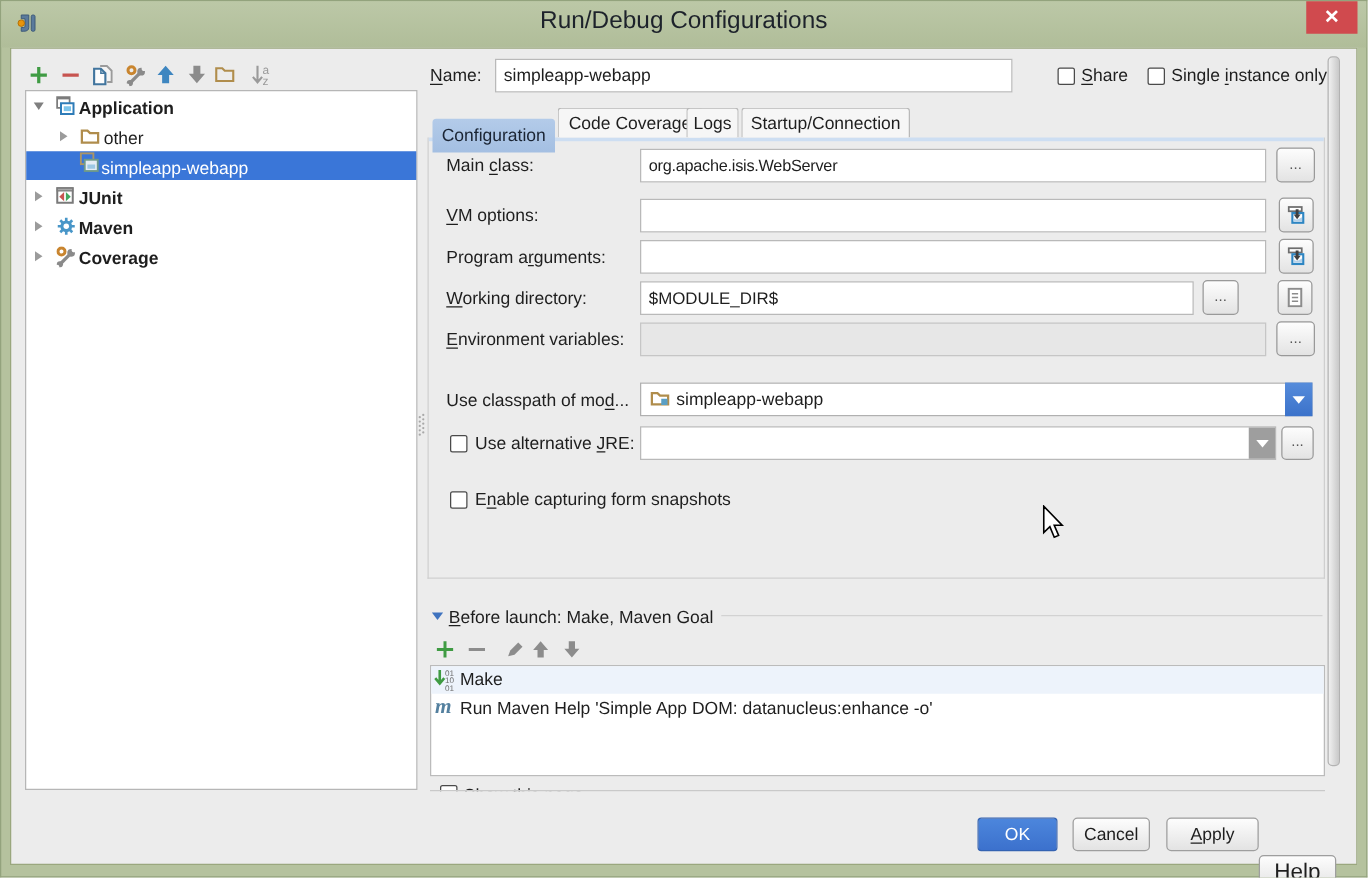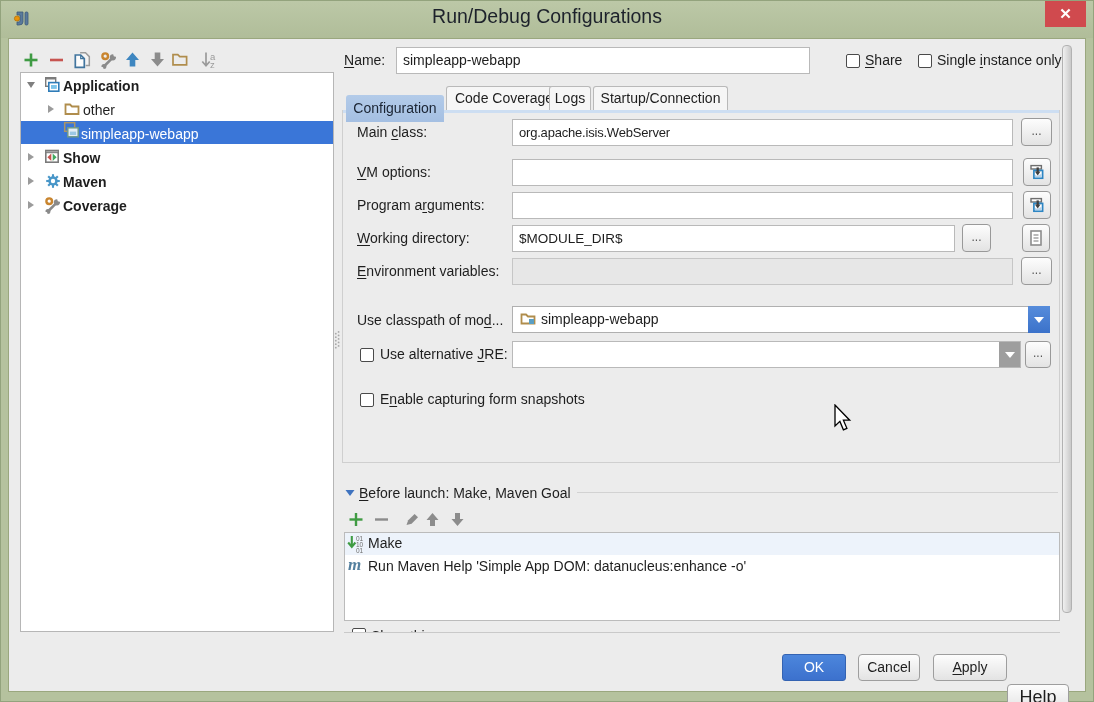--- a/index.html
+++ b/index.html
@@ -139,21 +139,21 @@
   <circle cx="11.9" cy="5.3" r="3.1" fill="#8a8a8a"></circle>
   <circle cx="14.4" cy="2.7" r="2.1" fill="#fff"></circle>
   <circle cx="2.9" cy="14.4" r="2.5" fill="#8a8a8a"></circle>
   <circle cx="0.6" cy="16.6" r="1.9" fill="#fff"></circle>
   <circle cx="4.2" cy="4.2" r="2.8" fill="none" stroke="#c9852f" stroke-width="2.4"></circle>
 </svg>
 
 <div class="lbl" style="left:63px;top:78px;font-weight:bold;font-size:14px;">Application</div>
 <div class="lbl" style="left:83px;top:102px;font-size:14px;">other</div>
 <div class="lbl" style="left:81px;top:126px;font-size:14px;color:#fff;">simpleapp-webapp</div>
-<div class="lbl" style="left:63px;top:150px;font-weight:bold;font-size:14px;">Show</div>
+<div class="lbl" style="left:63px;top:150px;font-weight:bold;font-size:14px;">JUnit</div>
 <div class="lbl" style="left:63px;top:174px;font-weight:bold;font-size:14px;">Maven</div>
 <div class="lbl" style="left:63px;top:198px;font-weight:bold;font-size:14px;">Coverage</div>
 
 <div class="lbl" style="left:344px;top:52px;"><u>N</u>ame:</div>
 <div class="field" style="left:396px;top:47px;width:414px;height:27px;"></div>
 <div class="lbl" style="left:403px;top:52px;">simpleapp-webapp</div>
 
 <div class="cb" style="left:846px;top:54px;"></div>
 <div class="lbl" style="left:865px;top:52px;"><u>S</u>hare</div>
 <div class="cb" style="left:918px;top:54px;"></div>

